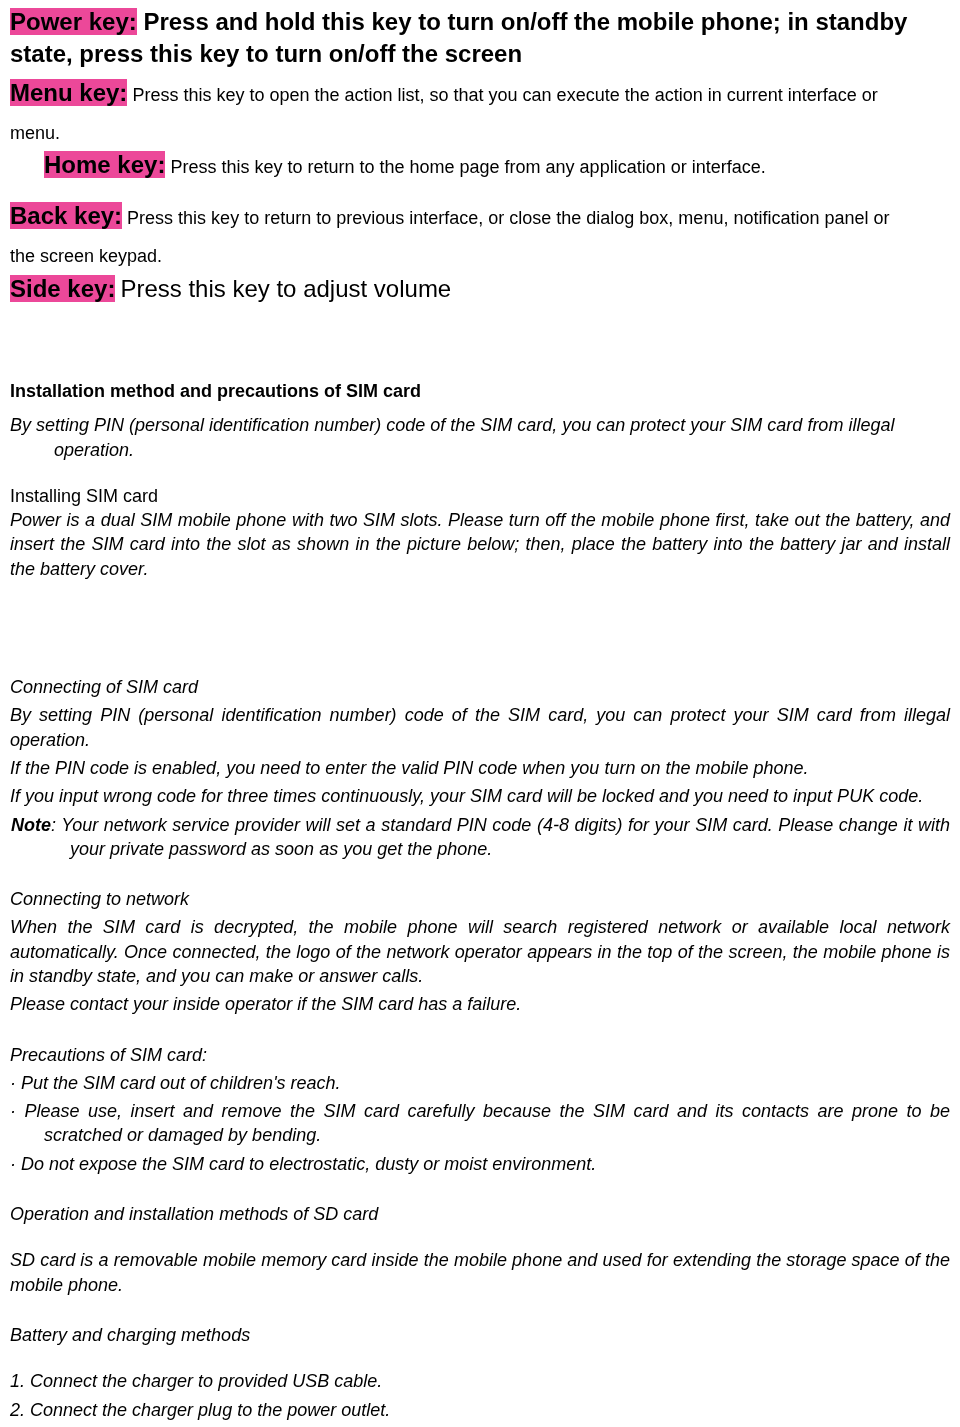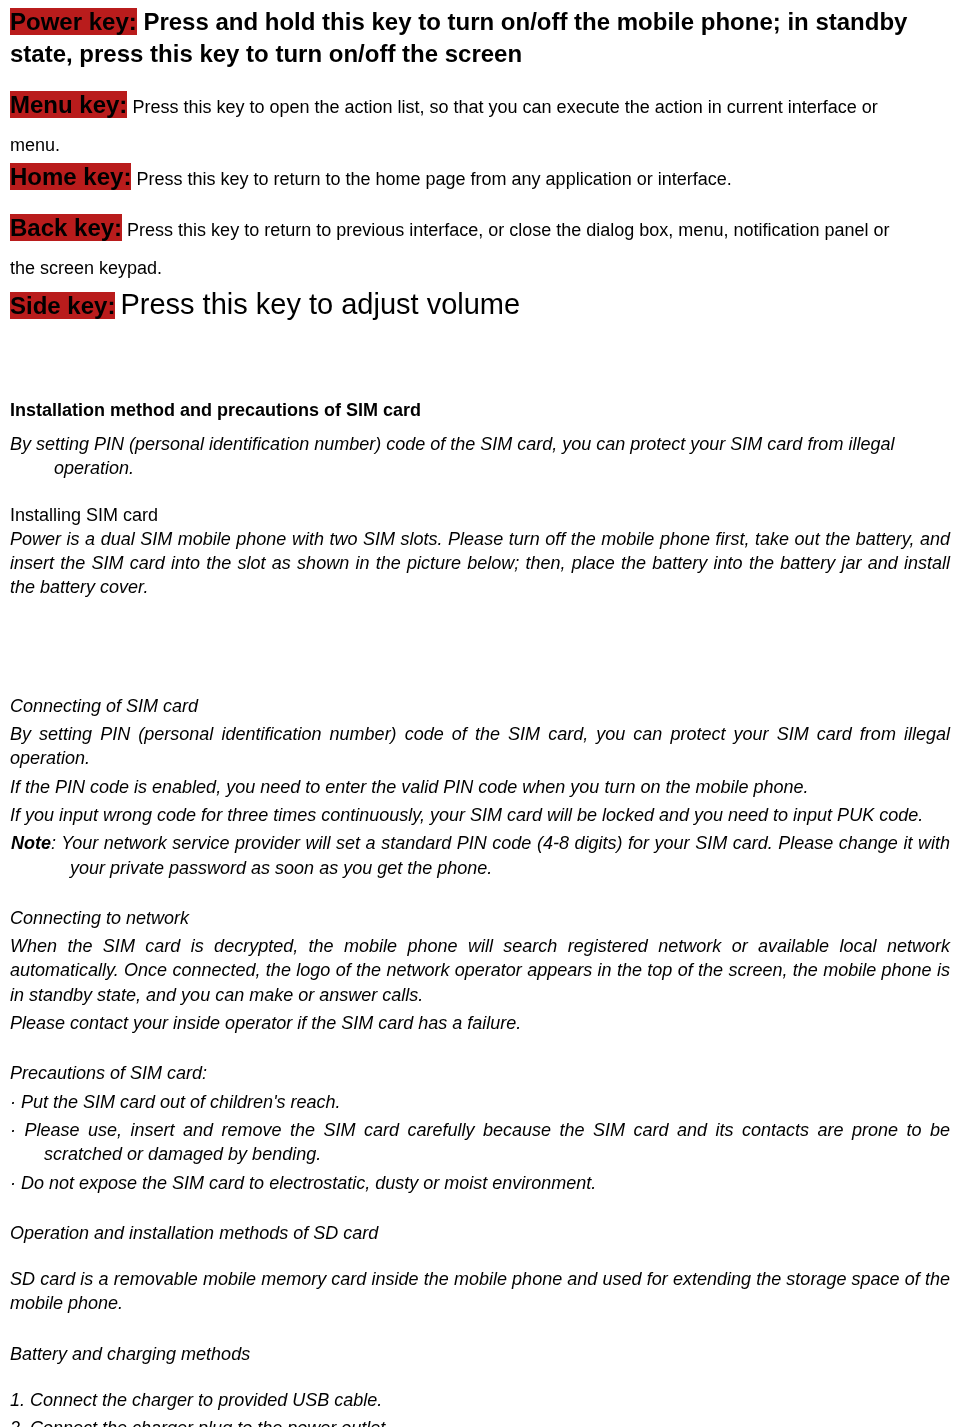--- a/index.html
+++ b/index.html
@@ -6,21 +6,21 @@
   body{
     width:960px;
     font-family:Arial,Helvetica,sans-serif;
     color:#000;
     background:#fff;
     padding:6px 10px 10px 10px;
     box-sizing:border-box;
     font-size:18px;
     line-height:1.35;
   }
-  .hl{background:#b91c1c;}
+  .hl{background:#ec4899;}
   .key-line{margin:0 0 4px 0;}
   .key-label{font-weight:bold;font-size:24px;}
   .key-desc-lg{font-size:24px;font-weight:bold;}
   .key-desc{font-size:18px;font-weight:normal;}
   .gap-sm{height:8px;}
   .gap-med{height:22px;}
   .gap-lg{height:70px;}
   .sec-heading{font-weight:bold;font-size:18px;margin:0 0 10px 0;}
   .sub-heading{font-weight:normal;font-size:18px;margin:0;}
   .para{margin:0 0 4px 0;text-align:left;font-style:italic;}
@@ -30,43 +30,43 @@
   .note-line{padding-left:60px;text-indent:-60px;}
   .warn-icon{display:inline-block;font-size:13px;vertical-align:1px;margin-right:1px;}
 </style>
 </head>
 <body>
 
 <p class="key-line">
   <span class="key-label key-desc-lg"><span class="hl">Power key:</span> <span>Press and hold this key to turn on/off the mobile phone; in standby state, press this key to turn on/off the screen</span></span>
 </p>
 
-<p class="key-line" style="margin-top:18px;">
+<p class="key-line" style="margin-top:6px;">
   <span class="key-label"><span class="hl">Menu key:</span></span>
   <span class="key-desc">Press this key to open the action list, so that you can execute the action in current interface or</span>
 </p>
 <div class="gap-sm"></div>
 <p class="key-line key-desc">menu.</p>
 
-<p class="key-line" style="margin-top:4px;">
+<p class="key-line" style="margin-top:4px;margin-left:34px;">
   <span class="key-label"><span class="hl">Home key:</span></span>
   <span class="key-desc">Press this key to return to the home page from any application or interface.</span>
 </p>
 <div style="height:14px;"></div>
 
 <p class="key-line">
   <span class="key-label"><span class="hl">Back key:</span></span>
   <span class="key-desc">Press this key to return to previous interface, or close the dialog box, menu, notification panel or</span>
 </p>
 <div class="gap-sm"></div>
 <p class="key-line key-desc">the screen keypad.</p>
 
 <p class="key-line" style="margin-top:2px;">
   <span class="key-label"><span class="hl">Side key:</span></span>
-  <span style="font-size:29px;margin-top:42px;">Press this key to adjust volume</span>
+  <span style="font-size:24px;margin-top:42px;">Press this key to adjust volume</span>
 </p>
 
 <div class="gap-lg"></div>
 
 <p class="sec-heading">Installation method and precautions of SIM card</p>
 <p class="para indent-hang">By setting PIN (personal identification number) code of the SIM card, you can protect your SIM card from illegal operation.</p>
 
 <div style="height:18px;"></div>
 
 <p class="sub-heading">Installing SIM card</p>

